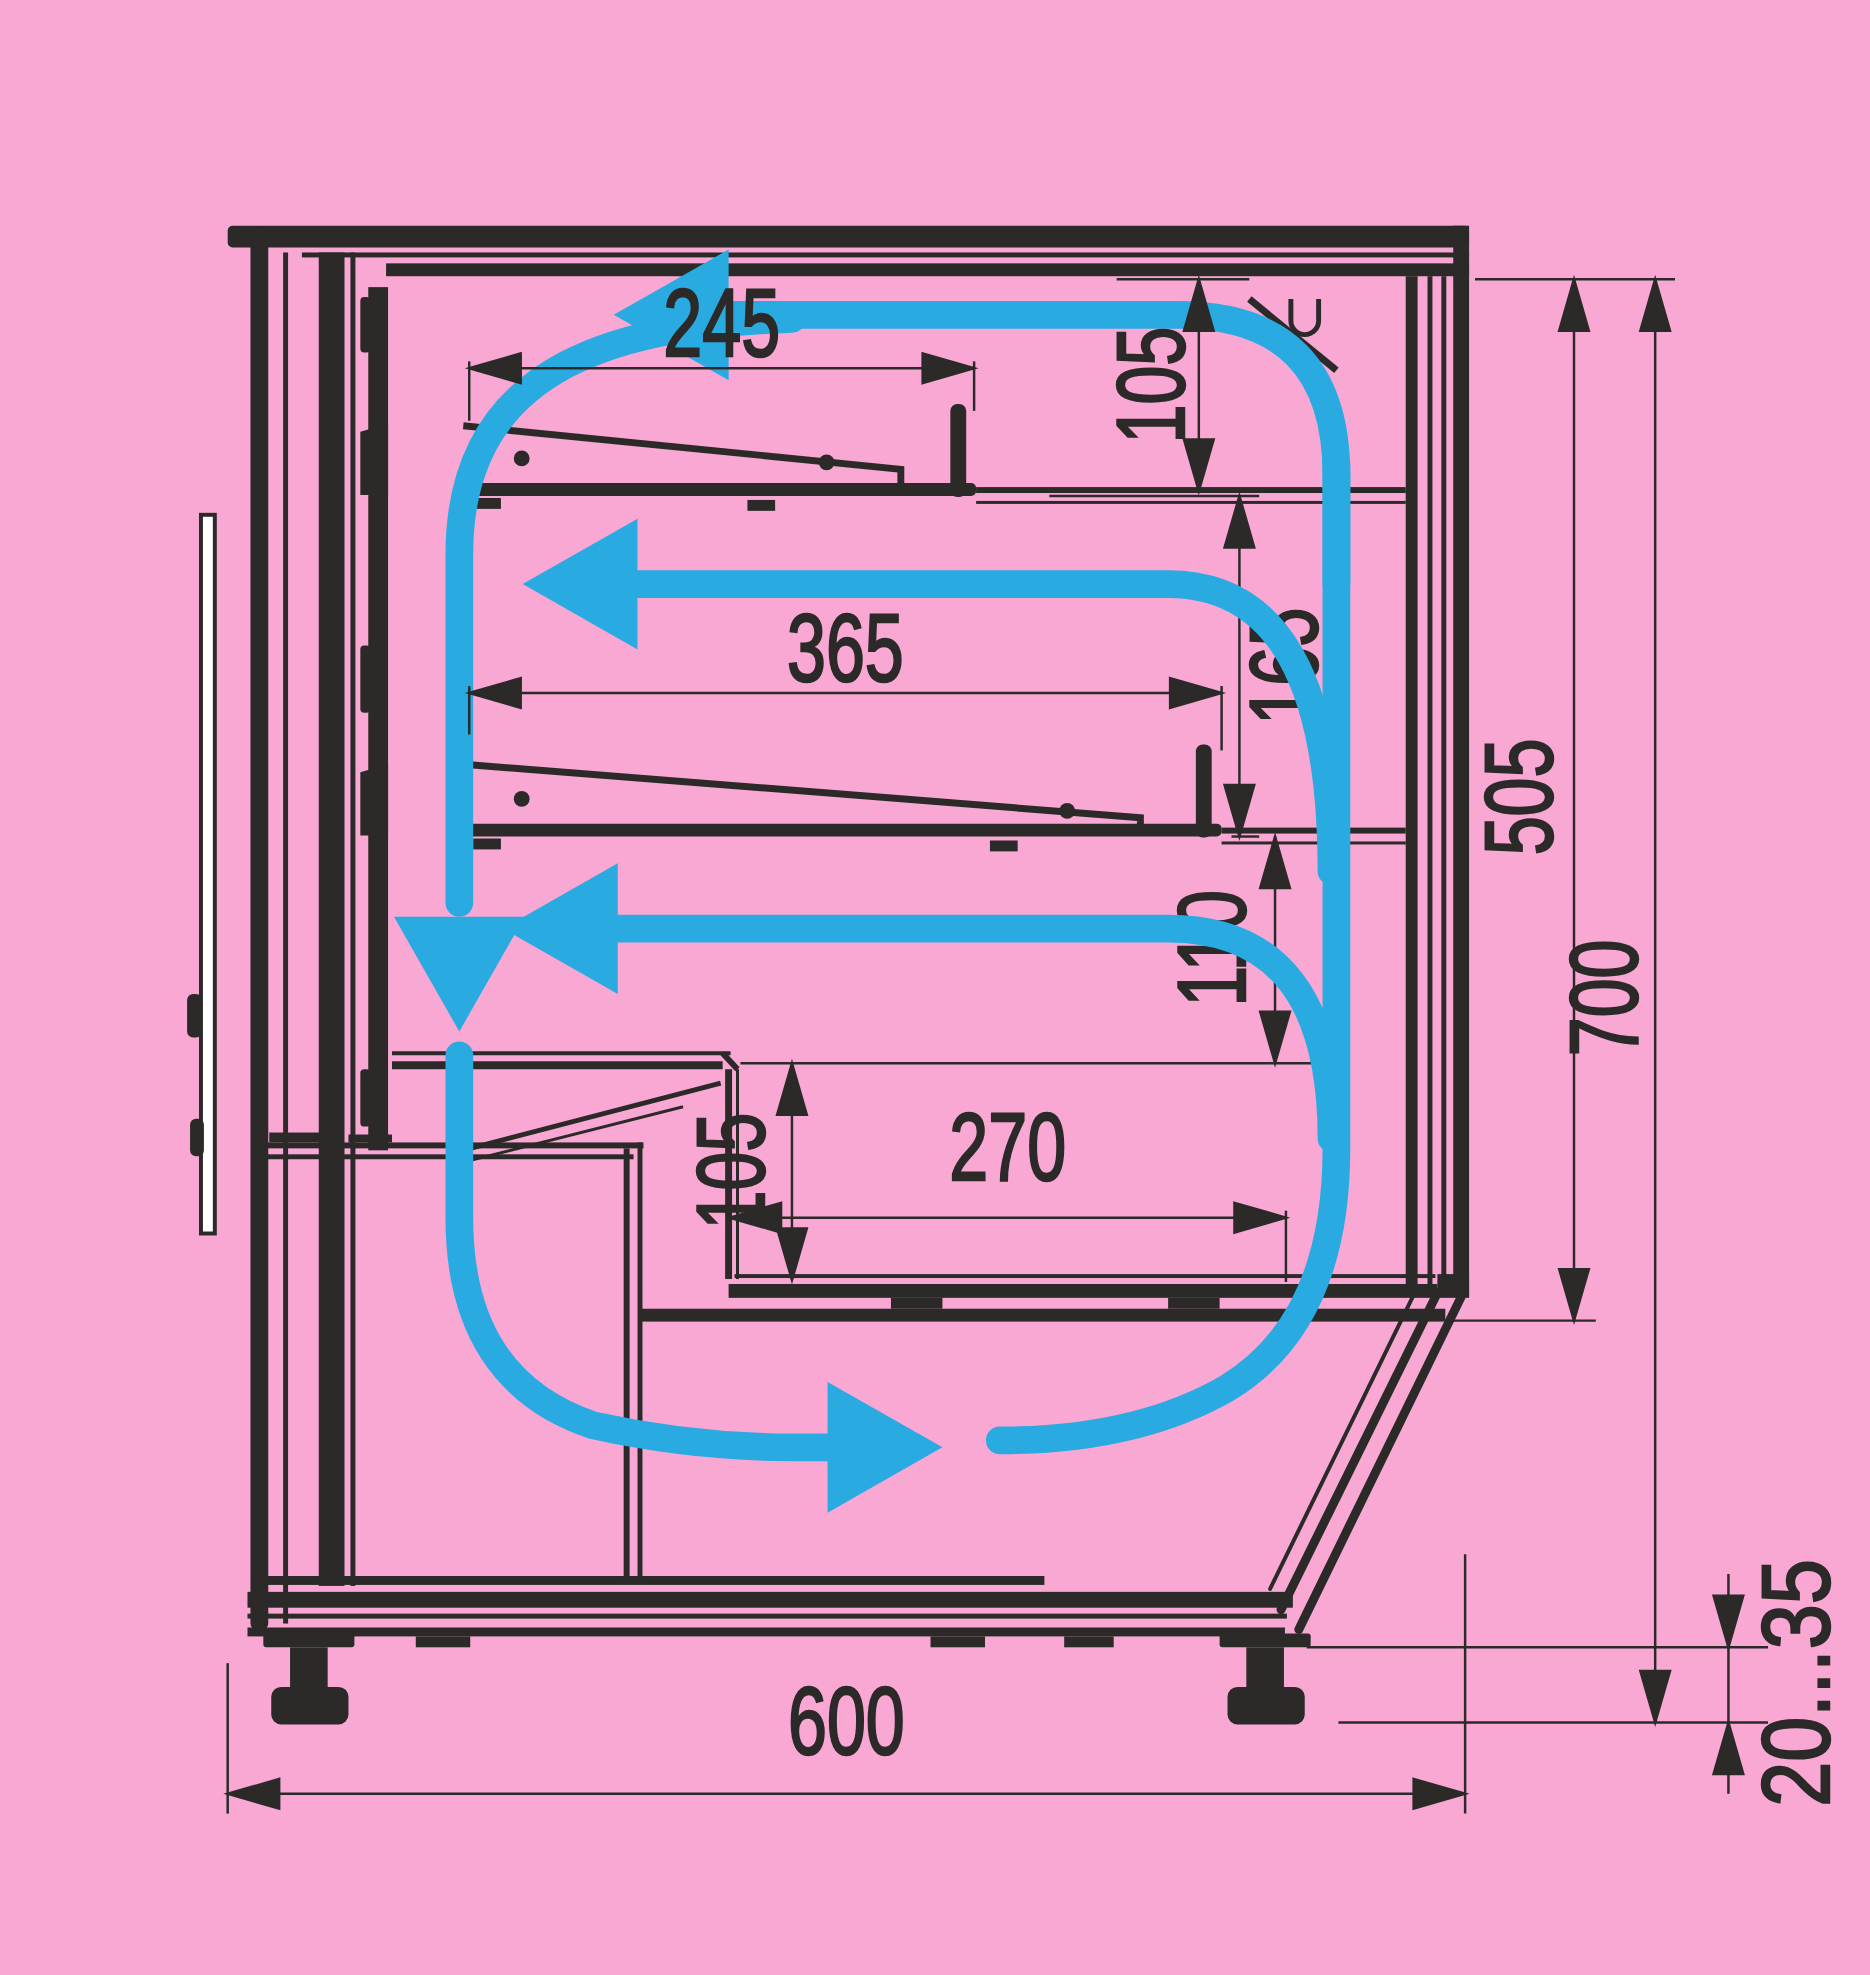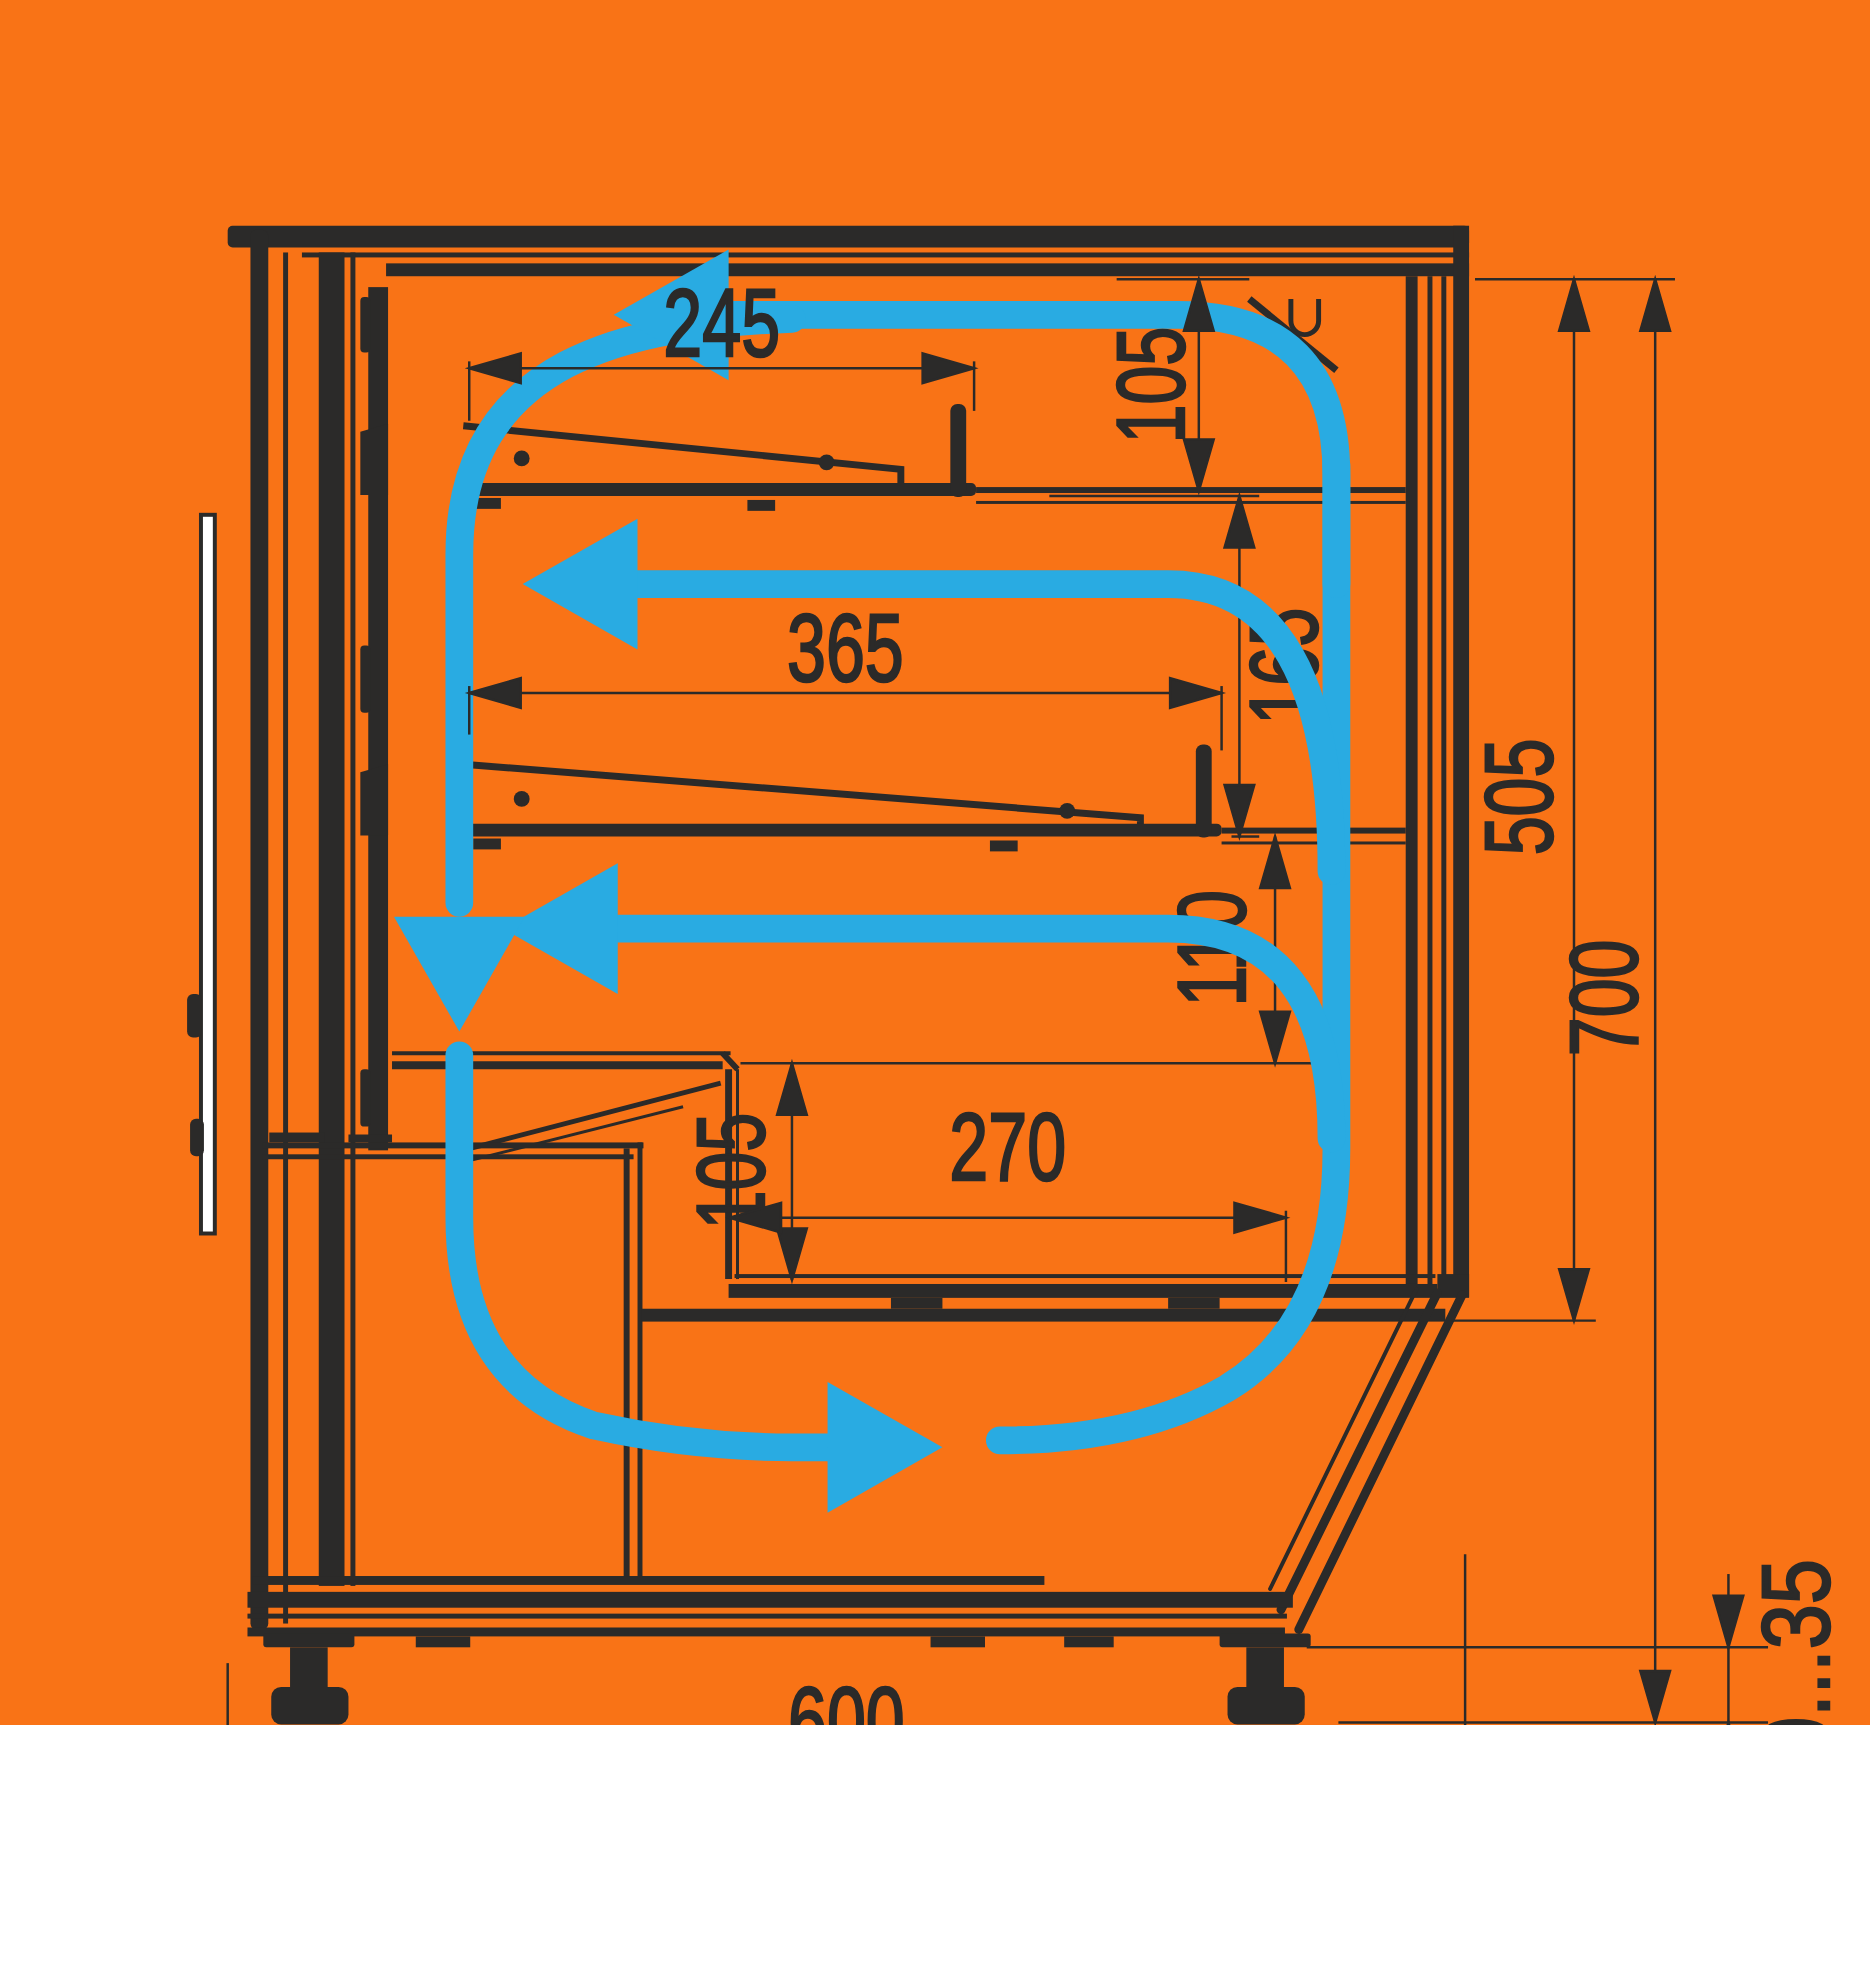--- a/index.html
+++ b/index.html
@@ -1,16 +1,16 @@
 <!DOCTYPE html>
 <html><head>
 <meta charset="utf-8">
 <style>
   html,body{margin:0;padding:0;background:#ffffff;}
-  .stage{width:1870px;height:1725px;background:#f97316;position:relative;}
+  .stage{width:1870px;height:1975px;background:#f9a8d4;position:relative;}
   svg{display:block;}
   text{font-family:"Liberation Sans","DejaVu Sans",sans-serif;fill:#2B2A29;}
 </style>
 </head>
 <body>
 
 <div class="stage">
 <svg width="1870" height="1975" viewBox="0 0 1889 1995">
 
   <g fill="#2B2A29" stroke="none">

